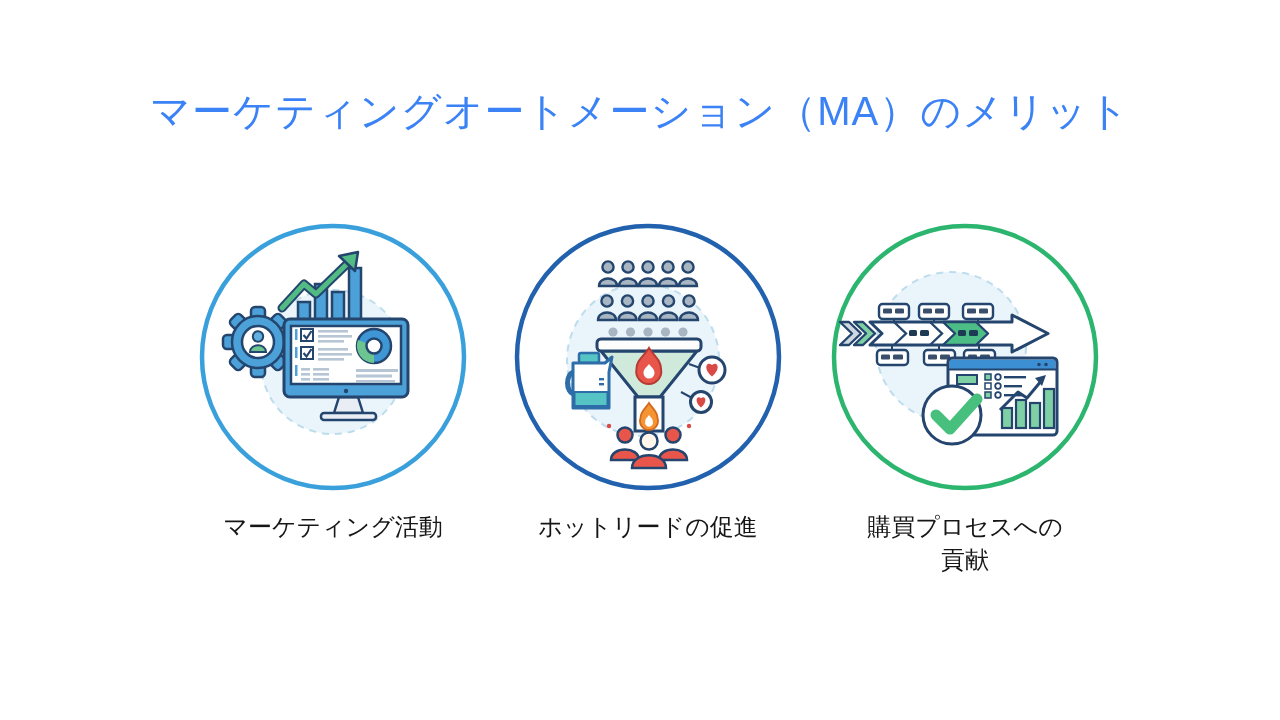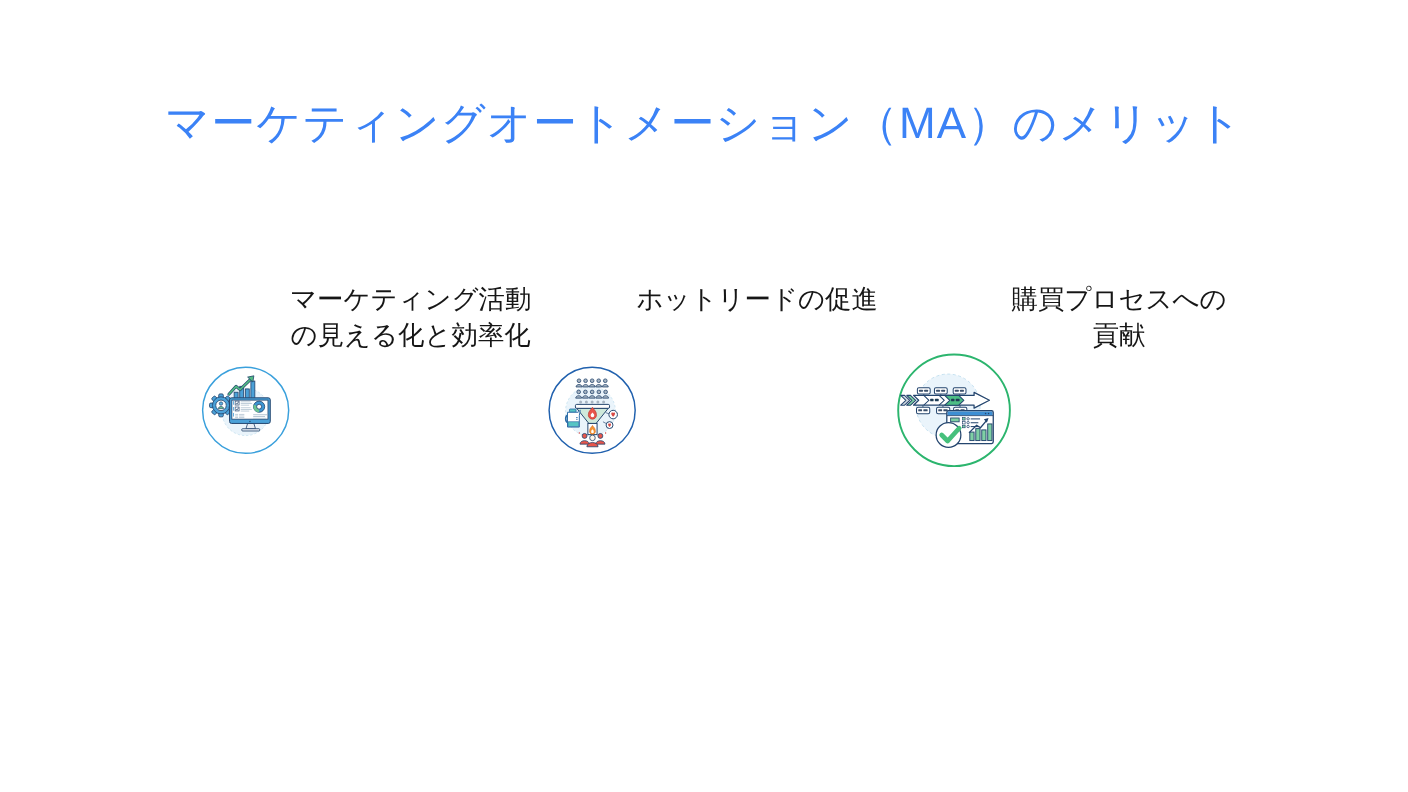--- a/index.html
+++ b/index.html
@@ -6,22 +6,22 @@
   .slide {
     position:relative; width:1280px; height:720px; background:#ffffff;
     overflow:hidden; font-family:"Liberation Sans", sans-serif; color:#161616;
   }
   .title {
     position:absolute; top:84px; left:0; width:100%; margin:0;
     text-align:center; font-size:40px; font-weight:500; letter-spacing:1px;
     color:#3b82f6;
   }
   .benefit {
-    position:absolute; top:238px; width:300px;
-    display:flex; flex-direction:row; 
+    position:absolute; top:222px; width:300px;
+    display:flex; flex-direction:column; align-items:center;
   }
   .benefit-1 { left:183px; }
   .benefit-2 { left:498px; }
   .benefit-3 { left:815px; }
   .circle { width:270px; height:270px; }
   .caption {
     margin-top:18px; font-size:24px; line-height:33px; font-weight:400;
     text-align:center; color:#161616; white-space:nowrap;
   }
 </style>
@@ -101,21 +101,20 @@
           <g>
             <circle cx="176" cy="124" r="17" fill="#3e97d4" stroke="#24456e" stroke-width="2.5"></circle>
             <path d="M176,124 L176,141 A17,17 0 0 1 160,118 Z" fill="#6cc591"></path>
             <circle cx="176" cy="124" r="7.5" fill="#ffffff" stroke="#24456e" stroke-width="2.5"></circle>
           </g>
         </g>
       </g>
     </svg>
     <div class="caption">
       <span>マーケティング活動</span><br>
-      <span>の見える化と効率化</span>
     </div>
   </div>
 
   <div class="benefit benefit-3">
     <svg class="circle" viewBox="0 0 270 270">
       <circle cx="135" cy="135" r="131" fill="#ffffff" stroke-width="4.5" stroke="#2cb56e"></circle>
       <circle cx="121" cy="125" r="75" fill="#eaf4fb" stroke="#bddded" stroke-width="2" stroke-dasharray="7 6"></circle>
 
       <g>
         <polygon points="10,100 19,100 31,111.5 19,123 10,123 22,111.5" fill="#cfd8e0" stroke="#24456e" stroke-width="2.4" stroke-linejoin="round"></polygon>

